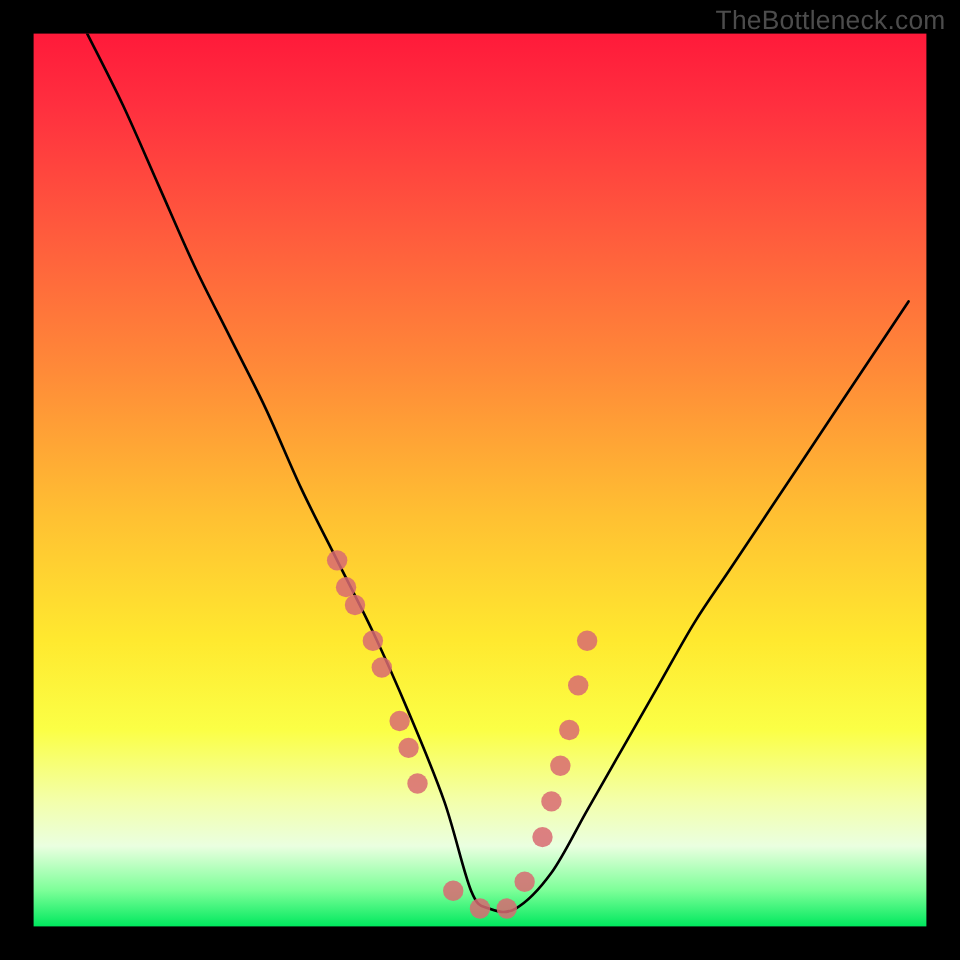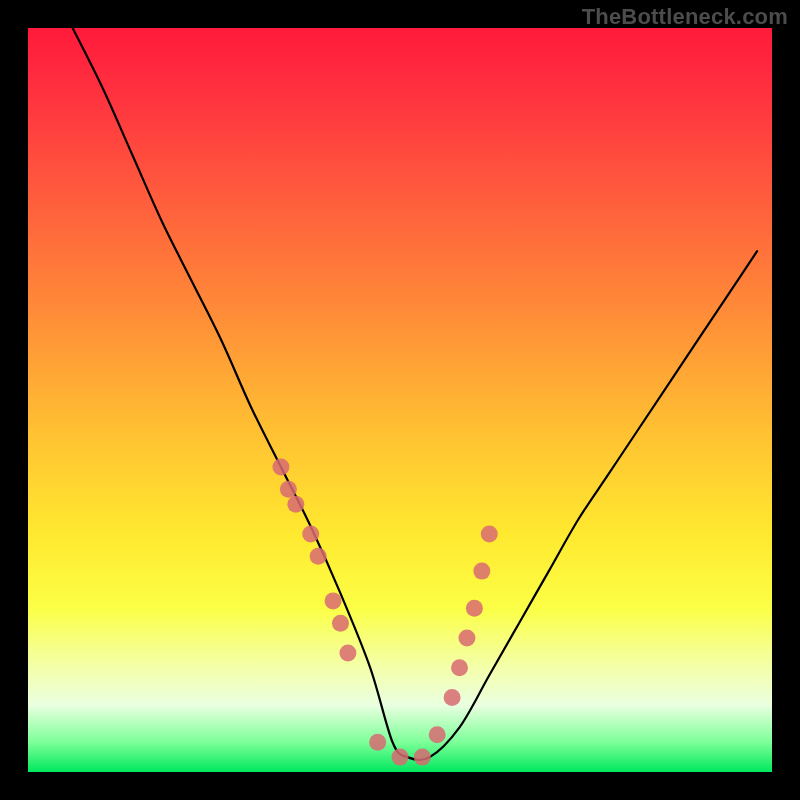--- a/index.html
+++ b/index.html
@@ -40,21 +40,21 @@
       #7cff98 96%,
       #00e85e 100%
     );
   }
   .watermark {
     position: absolute;
     top: 4px;
     right: 12px;
     color: #4c4c4c;
     font-size: 22px;
-    font-weight: 700;
+    font-weight: 400;
     letter-spacing: 0.2px;
     user-select: none;
   }
   svg.curve {
     position: absolute;
     left: 0;
     top: 0;
     width: 744px;
     height: 744px;
   }

